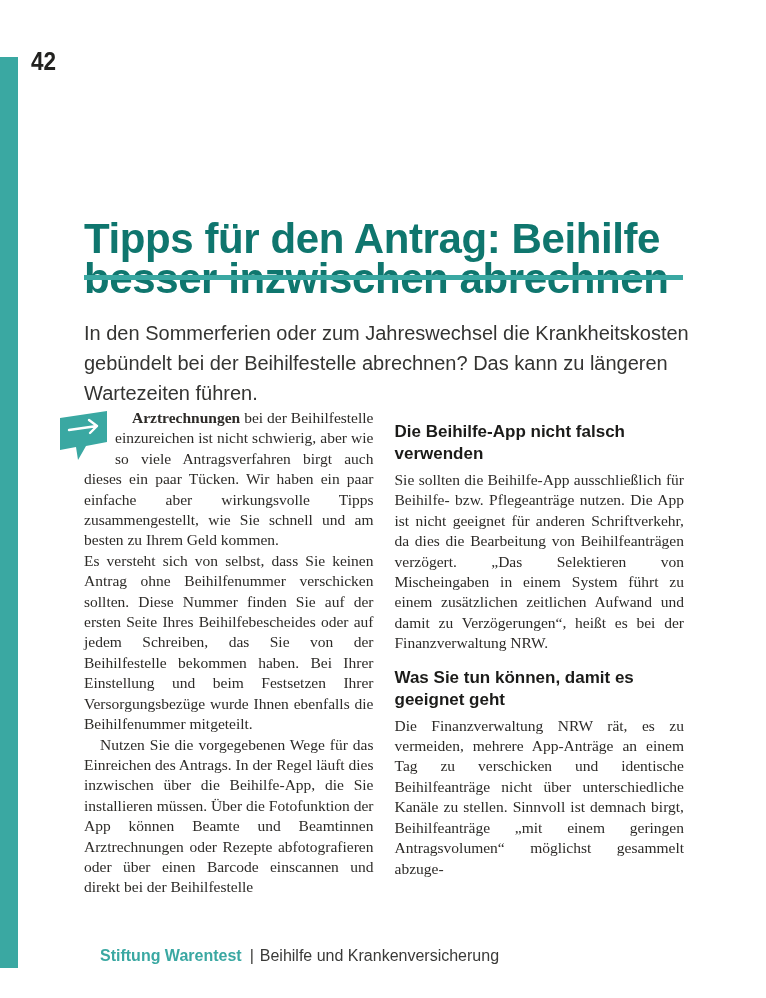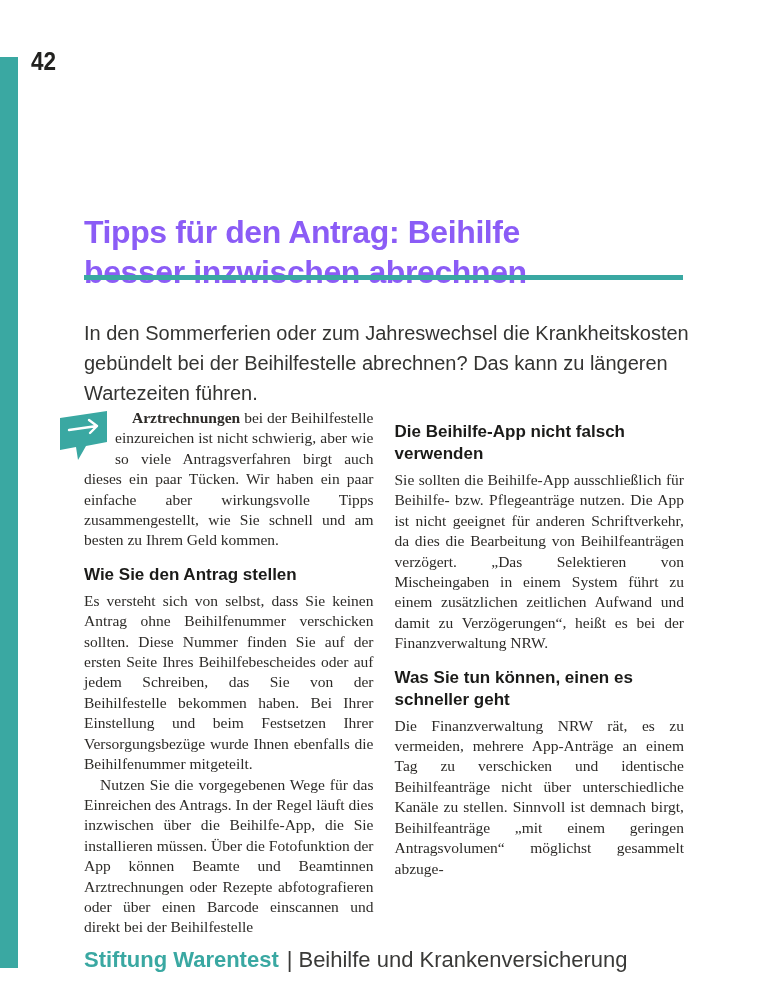--- a/index.html
+++ b/index.html
@@ -24,24 +24,24 @@
     font-size: 25px;
     font-weight: bold;
     color: #222220;
     transform: scaleX(.9);
     transform-origin: left top;
   }
   .title {
     position: absolute;
     left: 84px; top: 179px;
     width: 612px;
-    font-size: 32px;
+    font-size: 42px;
     line-height: 40px;
     font-weight: bold;
-    color: #8b5cf6;
+    color: #0f766e;
     letter-spacing: -0.4px;
   }
   .title-rule {
     position: absolute;
     left: 84px; top: 263px;
     width: 599px; height: 5px;
     background: #3aa8a2;
   }
   .lede {
     position: absolute;
@@ -80,22 +80,22 @@
     text-align: left;
   }
   .intro-lead { font-weight: bold; }
   .tip-icon {
     float: left;
     width: 47px; height: 51px;
     margin: 2px 8px 2px -24px;
   }
   .footer {
     position: absolute;
-    left: 84px; top: 935px;
-    font-size: 22px;
+    left: 100px; top: 935px;
+    font-size: 16px;
     color: #3a3a38;
     white-space: nowrap;
   }
   .footer .brand { color: #3aa8a2; font-weight: bold; }
   .footer .sep { margin: 0 6px 0 8px; color: #3a3a38; font-weight: normal; }
 </style>
 </head>
 <body>
 
 <div class="page">
@@ -112,29 +112,28 @@
 
   <div class="columns">
 
     <div class="col">
       <p class="intro">
         <svg class="tip-icon" viewBox="0 0 47 51" xmlns="http://www.w3.org/2000/svg" aria-hidden="true">
           <polygon points="0,8 47,1 47,32 26,36 18,50 16,37 0,40" fill="#3aa8a2"></polygon>
           <path d="M9 20 L37 16 M37 16 L29 10 M37 16 L30 23" stroke="#ffffff" stroke-width="2.4" fill="none" stroke-linecap="round"></path>
         </svg><strong class="intro-lead">Arztrechnungen</strong><span> bei der Beihilfestelle einzureichen ist nicht schwierig, aber wie so viele Antragsverfahren birgt auch dieses ein paar Tücken. Wir haben ein paar einfache aber wirkungsvolle Tipps zusammengestellt, wie Sie schnell und am besten zu Ihrem Geld kommen.</span>
       </p>
-      <h3 class="subhead">Wie Sie den Antrag stellen</h3>
       <p>Es versteht sich von selbst, dass Sie keinen Antrag ohne Beihilfenummer verschicken sollten. Diese Nummer finden Sie auf der ersten Seite Ihres Beihilfebescheides oder auf jedem Schreiben, das Sie von der Beihilfestelle bekommen haben. Bei Ihrer Einstellung und beim Festsetzen Ihrer Versorgungsbezüge wurde Ihnen ebenfalls die Beihilfenummer mitgeteilt.</p>
       <p class="indent">Nutzen Sie die vorgegebenen Wege für das Einreichen des Antrags. In der Regel läuft dies inzwischen über die Beihilfe-App, die Sie installieren müssen. Über die Fotofunktion der App können Beamte und Beamtinnen Arztrechnungen oder Rezepte abfotografieren oder über einen Barcode einscannen und direkt bei der Beihilfestelle</p>
     </div>
 
     <div class="col">
       <h3 class="subhead">Die Beihilfe-App nicht falsch verwenden</h3>
       <p>Sie sollten die Beihilfe-App ausschließlich für Beihilfe- bzw. Pflegeanträge nutzen. Die App ist nicht geeignet für anderen Schriftverkehr, da dies die Bearbeitung von Beihilfeanträgen verzögert. „Das Selektieren von Mischeingaben in einem System führt zu einem zusätzlichen zeitlichen Aufwand und damit zu Verzögerungen“, heißt es bei der Finanzverwaltung NRW.</p>
-      <h3 class="subhead">Was Sie tun können, einen es schneller geht</h3>
+      <h3 class="subhead">Was Sie tun können, damit es geeignet geht</h3>
       <p>Die Finanzverwaltung NRW rät, es zu vermeiden, mehrere App-Anträge an einem Tag zu verschicken und identische Beihilfeanträge nicht über unterschiedliche Kanäle zu stellen. Sinnvoll ist demnach birgt, Beihilfeanträge „mit einem geringen Antragsvolumen“ möglichst gesammelt abzuge-</p>
     </div>
 
   </div>
 
   <div class="footer">
     <span class="brand">Stiftung Warentest</span><span class="sep">|</span><span>Beihilfe und Krankenversicherung</span>
   </div>
 
 </div>

